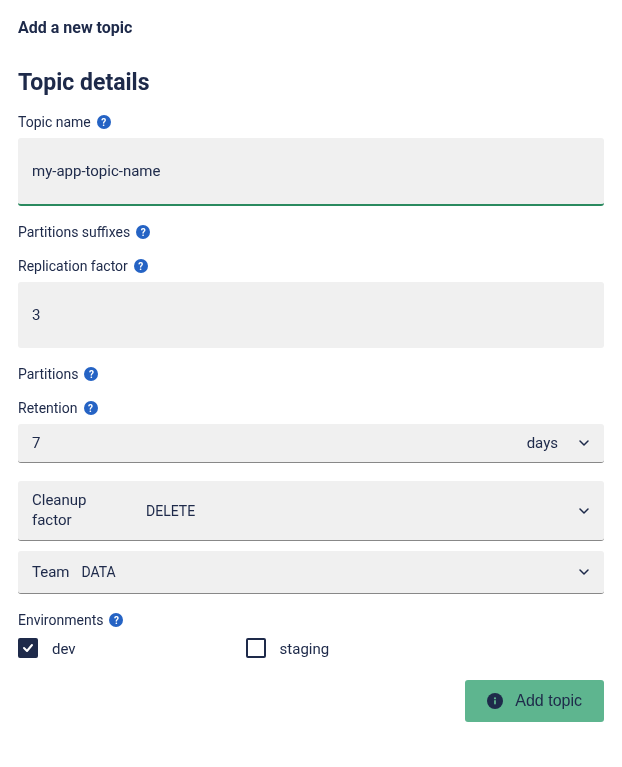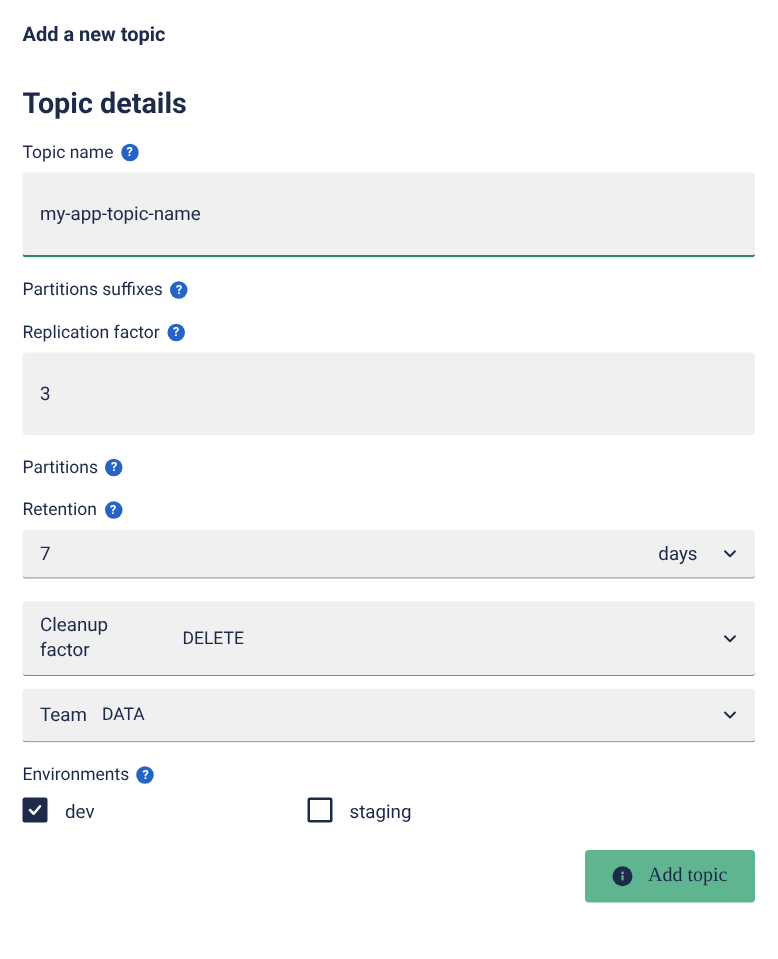--- a/index.html
+++ b/index.html
@@ -159,21 +159,21 @@
       display: inline-flex;
       align-items: center;
       gap: 12px;
       background: #5eb58f;
       color: #1e2a4a;
       border: none;
       padding: 12px 22px;
       font-size: 16px;
       border-radius: 3px;
       cursor: pointer;
-      font-family: Liberation Serif, serif;
+      font-family: Liberation Sans, sans-serif;
     }
     .info-icon {
       width: 16px;
       height: 16px;
       border-radius: 50%;
       background: #1e2a4a;
       display: inline-flex;
       align-items: center;
       justify-content: center;
     }

